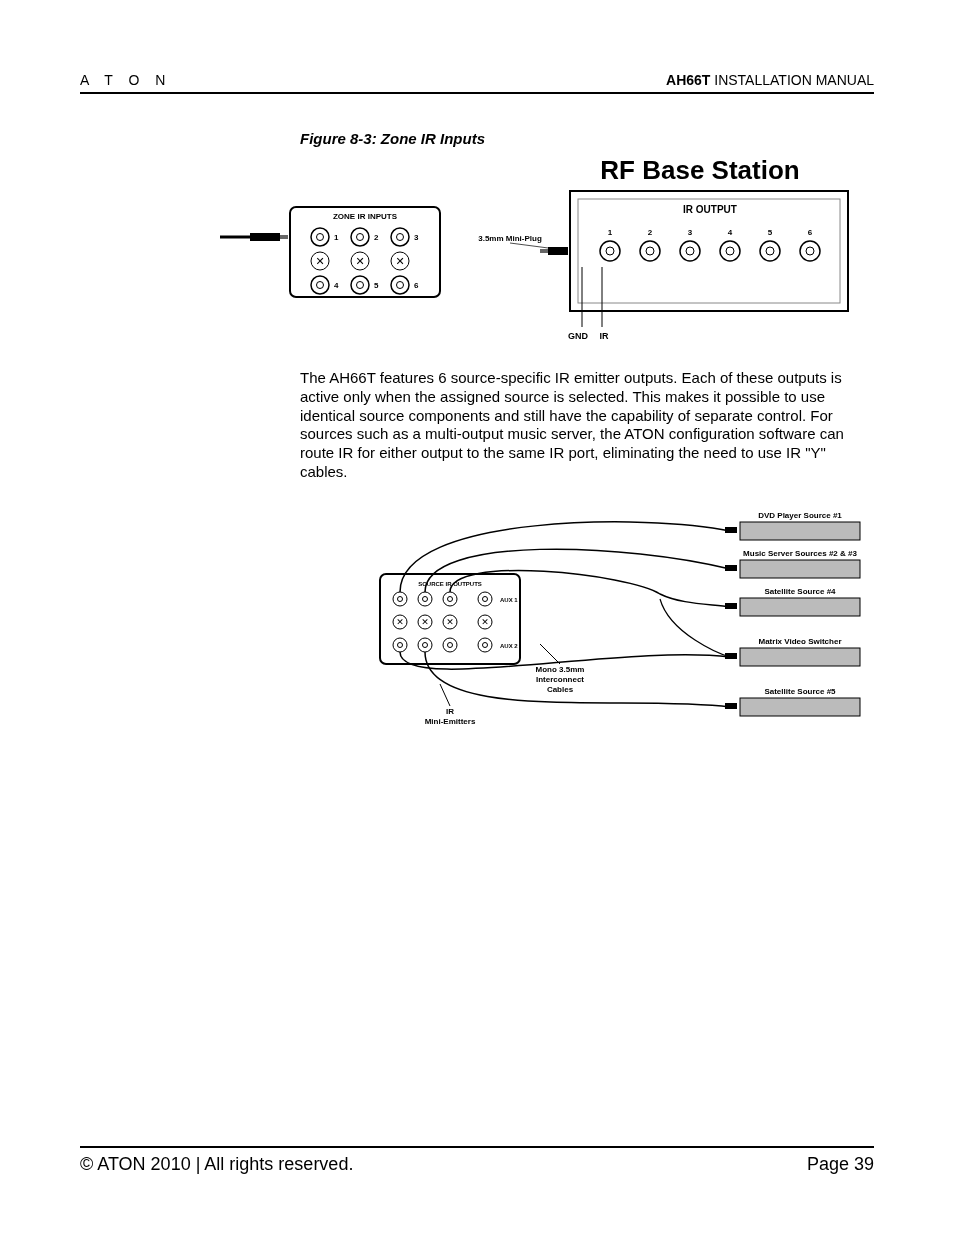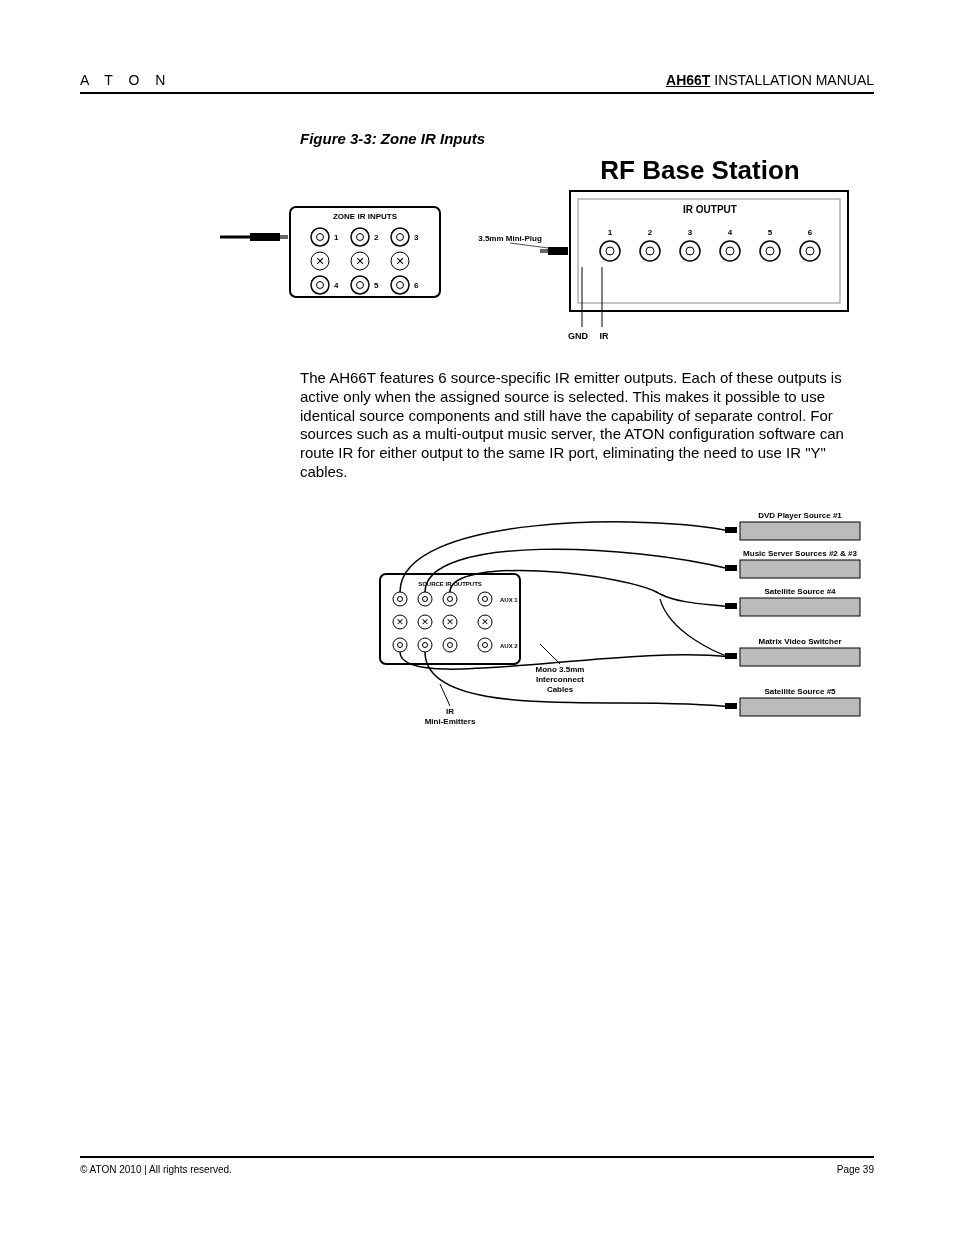--- a/index.html
+++ b/index.html
@@ -26,21 +26,20 @@
   }
   .header-left {
     letter-spacing: 6px;
     font-size: 14px;
   }
   .header-right {
     font-size: 14px;
   }
   .header-right .product {
     font-weight: 700;
-    text-decoration: underline;
   }
   .content {
     margin-left: 220px;
   }
   h2.section {
     font-family: "Arial Narrow", Arial, sans-serif;
     font-stretch: condensed;
     font-weight: 700;
     font-size: 23px;
     margin: 30px 0 14px 0;
@@ -69,21 +68,21 @@
     position: absolute;
     left: 80px;
     right: 80px;
     bottom: 60px;
     border-top: 2px solid #000;
     display: flex;
     justify-content: space-between;
     padding-top: 6px;
     font-family: "Arial Narrow", Arial, sans-serif;
     font-stretch: condensed;
-    font-size: 10px;
+    font-size: 18px;
   }
   sup { font-size: 0.65em; }
   svg text {
     font-family: Arial, Helvetica, sans-serif;
   }
 </style>
 </head>
 <body>
 
 <div class="page">
@@ -93,21 +92,21 @@
     <div class="header-right">
       <span class="product">AH66T</span><span> INSTALLATION MANUAL</span>
     </div>
   </div>
 
   <div class="content">
 
 
 
 
-    <div class="fig-caption">Figure 3-3: Zone IR Inputs</div>
+    <div class="fig-caption">Figure 8-3: Zone IR Inputs</div>
 
     <div class="figure-block">
       <svg width="660" height="200" viewBox="0 0 660 200">
 
         <text x="500" y="22" text-anchor="middle" font-size="26" font-weight="700" font-family="'Arial Black',Arial">RF Base Station</text>
 
         <rect x="370" y="34" width="278" height="120" fill="none" stroke="#000" stroke-width="2"></rect>
         <rect x="378" y="42" width="262" height="104" fill="none" stroke="#888" stroke-width="1"></rect>
         <text x="510" y="56" text-anchor="middle" font-size="10" font-weight="700">IR OUTPUT</text>
 

